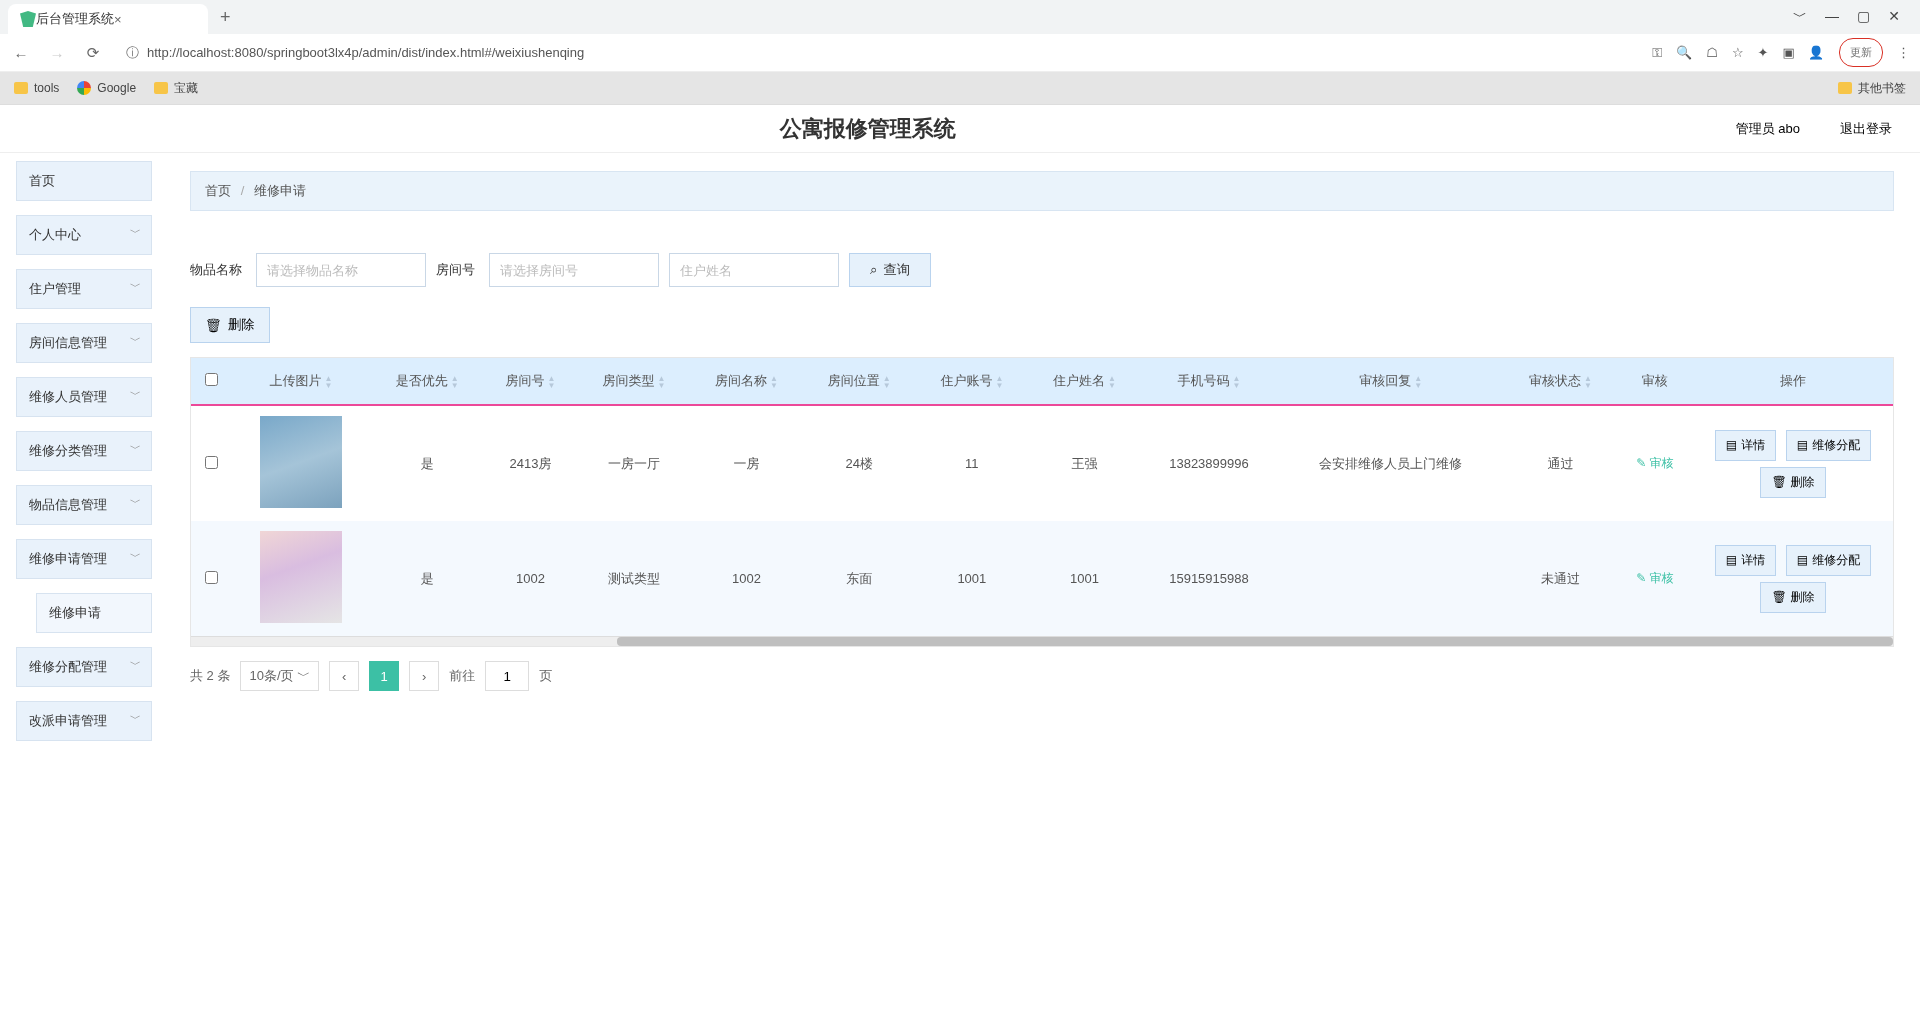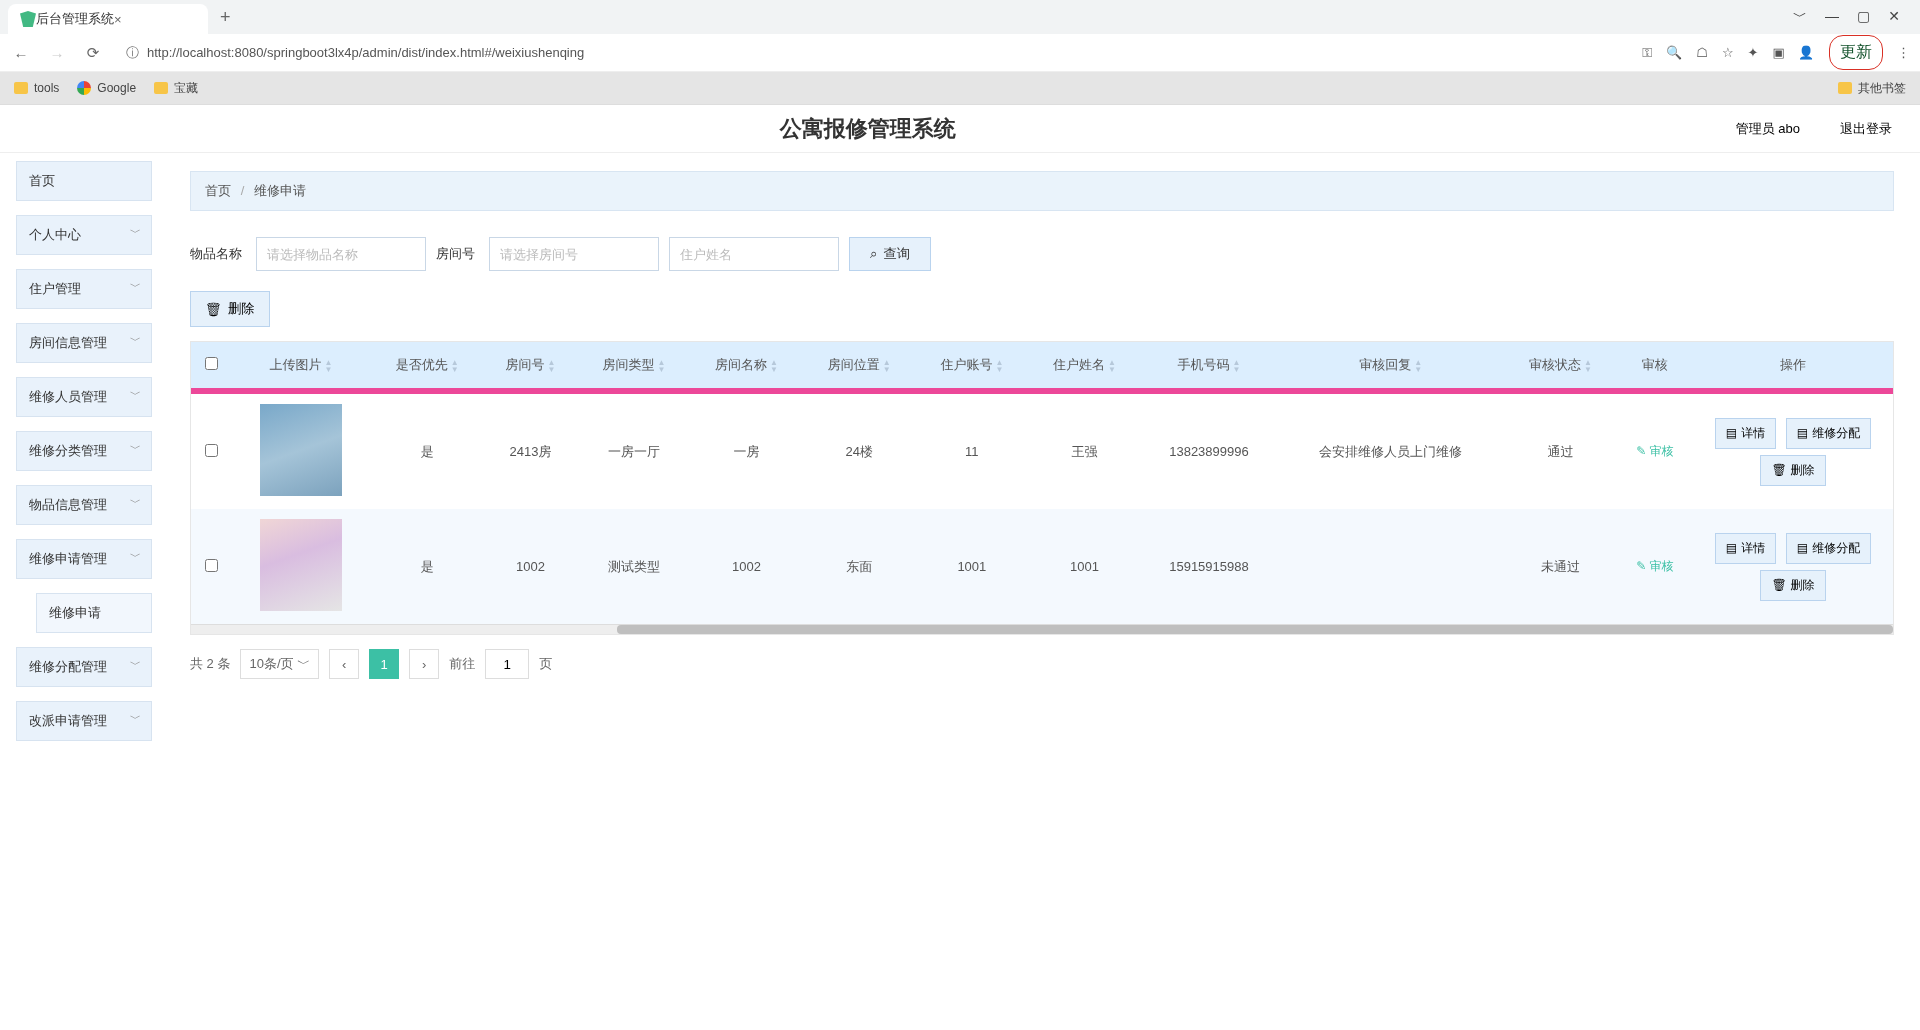--- a/index.html
+++ b/index.html
@@ -14,21 +14,21 @@
 .new-tab { padding: 0 12px; font-size: 18px; color: #666; cursor: pointer; }
 .window-controls { margin-left: auto; display: flex; gap: 18px; padding-right: 12px; color: #444; }
 .window-controls span { cursor: pointer; font-size: 14px; }
 
 .addr-bar { display: flex; align-items: center; height: 38px; padding: 0 10px; gap: 14px; background: #fff; border-bottom: 1px solid #eee; }
 .nav-btn { width: 22px; text-align: center; color: #666; cursor: pointer; font-size: 15px; }
 .nav-btn.disabled { color: #ccc; }
 .url-field { flex: 1; display: flex; align-items: center; font-size: 13px; color: #555; padding: 4px 8px; }
 .url-field .info-icon { margin-right: 8px; color: #777; }
 .toolbar-right { display: flex; align-items: center; gap: 14px; color: #555; }
-.update-btn { color: #14532d; border: 1px solid #d93025; border-radius: 14px; padding: 6px 10px; font-size: 16px; }
+.update-btn { color: #737373; border: 1px solid #d93025; border-radius: 14px; padding: 6px 10px; font-size: 11px; }
 
 .bookmarks-bar { display: flex; align-items: center; height: 32px; padding: 0 14px; gap: 18px; background: #e5e5e5; }
 .bookmark-item { display: flex; align-items: center; gap: 6px; font-size: 12px; color: #444; cursor: pointer; }
 .bookmark-folder { width: 14px; height: 12px; background: #f7c548; border-radius: 2px; }
 .bookmark-google { width: 14px; height: 14px; border-radius: 50%; background: conic-gradient(#ea4335 0 90deg,#fbbc05 90deg 180deg,#34a853 180deg 270deg,#4285f4 270deg 360deg); }
 .bookmarks-bar .right { margin-left: auto; }
 
 
 .app-header { display: flex; align-items: center; height: 48px; border-bottom: 1px solid #eee; }
 .app-title { flex: 1; text-align: center; font-size: 22px; font-weight: bold; }
@@ -37,35 +37,35 @@
 
 
 .main-layout { display: flex; height: calc(100vh - 152px); }
 .sidebar { width: 164px; padding: 8px 12px 8px 16px; overflow-y: auto; }
 .side-item { border: 1px solid #d7e3f0; background: #e9f2fb; padding: 10px 12px; margin-bottom: 14px; font-size: 13px; cursor: pointer; position: relative; color: #333; }
 .side-item.sub { margin-left: 20px; background: #f2f7fd; }
 .side-item .chev { position: absolute; right: 10px; top: 9px; color: #888; font-size: 11px; }
 
 .content { flex: 1; padding: 18px 26px; overflow: auto; background: #fff; }
 
-.breadcrumb { background: #eaf3fb; border: 1px solid #d8e5f2; padding: 10px 14px; margin-bottom: 26px; color: #555; }
+.breadcrumb { background: #eaf3fb; border: 1px solid #d8e5f2; padding: 10px 14px; margin-bottom: 42px; color: #555; }
 .breadcrumb .sep { margin: 0 6px; color: #aaa; }
 
 .search-row { display: flex; align-items: center; gap: 10px; margin-bottom: 20px; }
 .search-row label { font-size: 13px; margin-right: 4px; }
 .search-input { border: 1px solid #c9d7e6; height: 34px; padding: 0 10px; width: 170px; background: #fff; font-size: 13px; color: #666; }
 .search-input::placeholder { color: #bbb; }
 .query-btn { background: #e6f1fb; border: 1px solid #b9d3ee; height: 34px; padding: 0 20px; cursor: pointer; color: #333; display: flex; align-items: center; gap: 6px; }
 
 .del-batch-btn { background: #e6f1fb; border: 1px solid #b9d3ee; padding: 8px 14px; cursor: pointer; display: inline-flex; align-items: center; gap: 6px; margin-bottom: 14px; }
 
 
 .table-wrap { border: 1px solid #e6e6e6; overflow-x: auto; }
 table { border-collapse: collapse; width: 100%; min-width: 1180px; }
-th { background: #dceefe; padding: 14px 8px; text-align: center; font-weight: normal; color: #555; border-bottom: 6px solid #ec4899; font-size: 13px; }
+th { background: #dceefe; padding: 14px 8px; text-align: center; font-weight: normal; color: #555; border-bottom: 2px solid #ec4899; font-size: 13px; }
 th .sort { display: inline-flex; flex-direction: column; margin-left: 3px; font-size: 8px; color: #b6c8da; line-height: 7px; vertical-align: middle; }
 td { padding: 10px 8px; text-align: center; color: #555; font-size: 13px; }
 tbody tr:nth-child(even) td { background: #f4f9fe; }
 .thumb { width: 82px; height: 92px; background: linear-gradient(160deg,#79a8c9 0%,#a5c4d8 50%,#7ca2bd 100%); display: inline-block; }
 .thumb.t2 { background: linear-gradient(160deg,#f0d6d6 0%,#d9bde0 40%,#e5e5e5 100%); }
 .audit-link { color: #3cc0a5; cursor: pointer; font-size: 12px; }
 .op-btn { background: #e6f1fb; border: 1px solid #b9d3ee; padding: 6px 10px; cursor: pointer; margin: 3px; font-size: 12px; display: inline-flex; align-items: center; gap: 4px; }
 .op-cell { white-space: nowrap; }
 
 .h-scroll { height: 10px; background: #eee; border-top: 1px solid #ddd; position: relative; }

